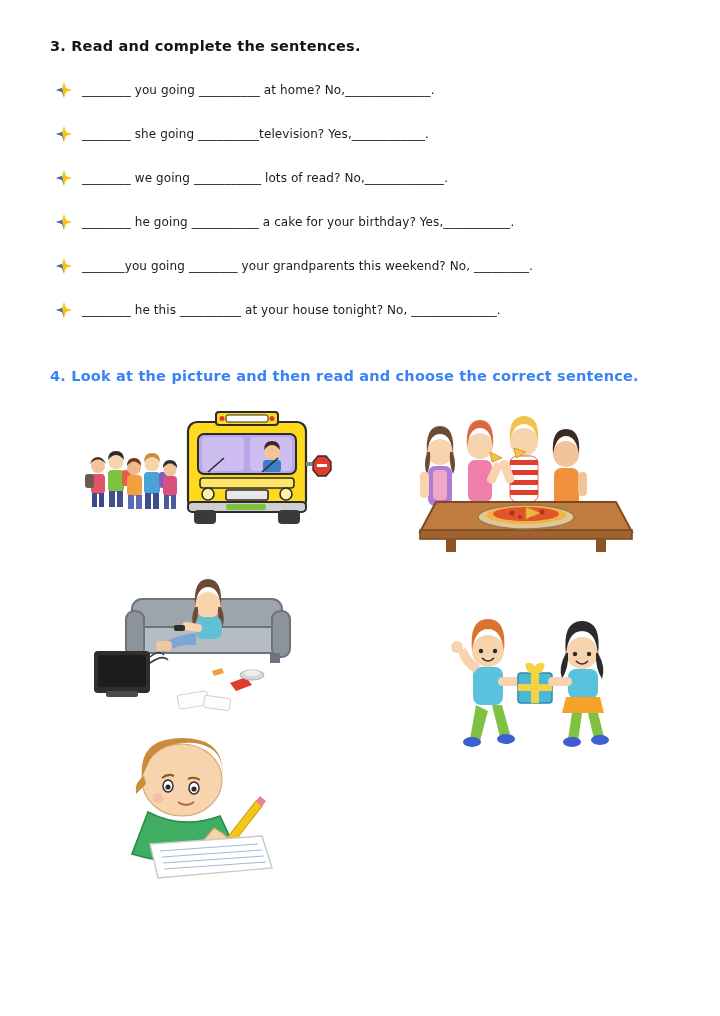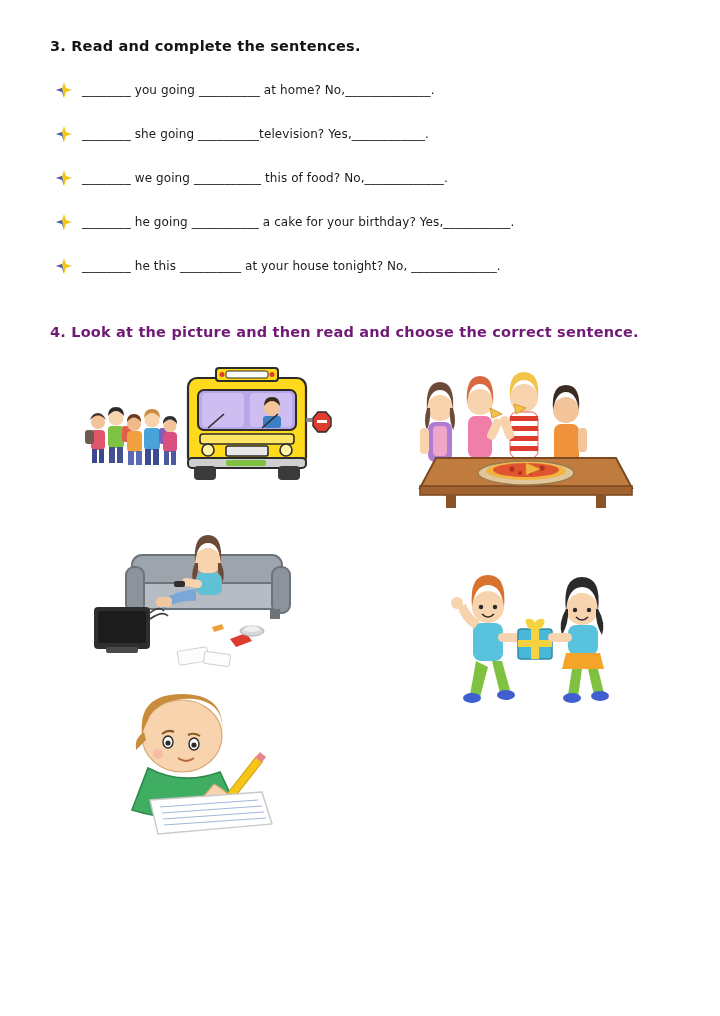--- a/index.html
+++ b/index.html
@@ -55,21 +55,21 @@
     white-space: pre;
     letter-spacing: 0.1px;
   }
 
   
   .ex4-heading {
     font-size: 14.5px;
     font-weight: 700;
     letter-spacing: 0.2px;
     margin: 36px 0 0 4px;
-    color: #701a75;
+    color: #3b82f6;
   }
 
   .pictures {
     position: relative;
     margin-top: 12px;
     height: 540px;
   }
   .pic {
     position: absolute;
   }
@@ -115,35 +115,45 @@
     </div>
 
     <div class="sentence-row">
       <span class="bullet">
         <svg width="16" height="16" viewBox="0 0 16 16">
           <polygon points="8,0 10,6 16,8 10,10 8,16 6,10 0,8 6,6" fill="#f5c518"></polygon>
           <polygon points="8,16 6,10 0,8 6,6" fill="#3f5fd0"></polygon>
           <polygon points="8,0 6,6 0,8 6,6" fill="#8e6fd8"></polygon>
         </svg>
       </span>
-      <span class="sentence-text">________ we going ___________ this of food? No,_____________.</span>
+      <span class="sentence-text">________ we going ___________ lots of read? No,_____________.</span>
     </div>
 
     <div class="sentence-row">
       <span class="bullet">
         <svg width="16" height="16" viewBox="0 0 16 16">
           <polygon points="8,0 10,6 16,8 10,10 8,16 6,10 0,8 6,6" fill="#f5c518"></polygon>
           <polygon points="8,16 6,10 0,8 6,6" fill="#3f5fd0"></polygon>
           <polygon points="8,0 6,6 0,8 6,6" fill="#8e6fd8"></polygon>
         </svg>
       </span>
       <span class="sentence-text">________ he going ___________ a cake for your birthday? Yes,___________.</span>
     </div>
 
 
+    <div class="sentence-row">
+      <span class="bullet">
+        <svg width="16" height="16" viewBox="0 0 16 16">
+          <polygon points="8,0 10,6 16,8 10,10 8,16 6,10 0,8 6,6" fill="#f5c518"></polygon>
+          <polygon points="8,16 6,10 0,8 6,6" fill="#3f5fd0"></polygon>
+          <polygon points="8,0 6,6 0,8 6,6" fill="#8e6fd8"></polygon>
+        </svg>
+      </span>
+      <span class="sentence-text">_______you going ________ your grandparents this weekend? No, _________.</span>
+    </div>
 
     <div class="sentence-row">
       <span class="bullet">
         <svg width="16" height="16" viewBox="0 0 16 16">
           <polygon points="8,0 10,6 16,8 10,10 8,16 6,10 0,8 6,6" fill="#f5c518"></polygon>
           <polygon points="8,16 6,10 0,8 6,6" fill="#3f5fd0"></polygon>
           <polygon points="8,0 6,6 0,8 6,6" fill="#8e6fd8"></polygon>
         </svg>
       </span>
       <span class="sentence-text">________ he this __________ at your house tonight? No, ______________.</span>

